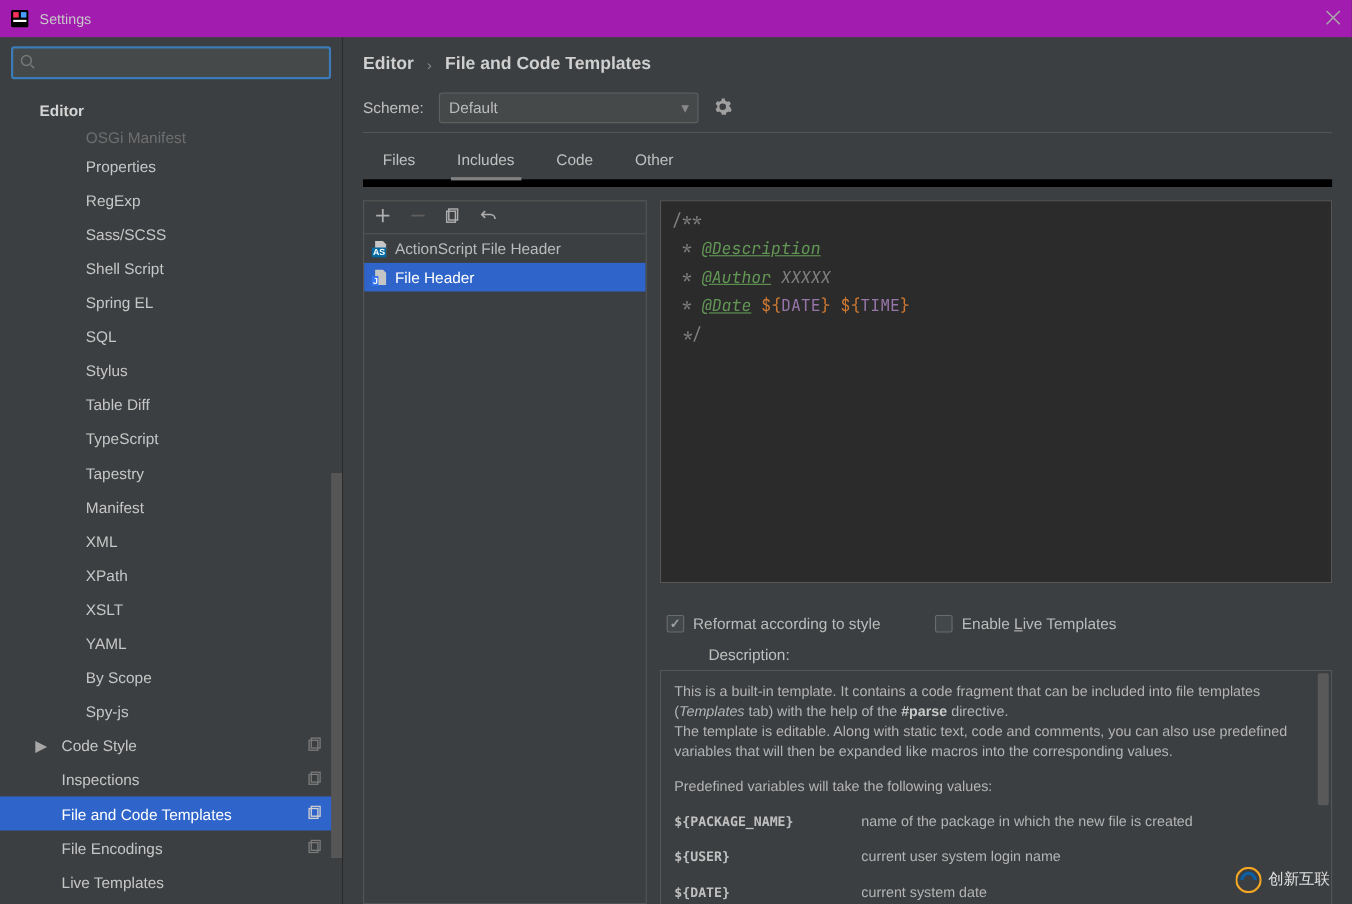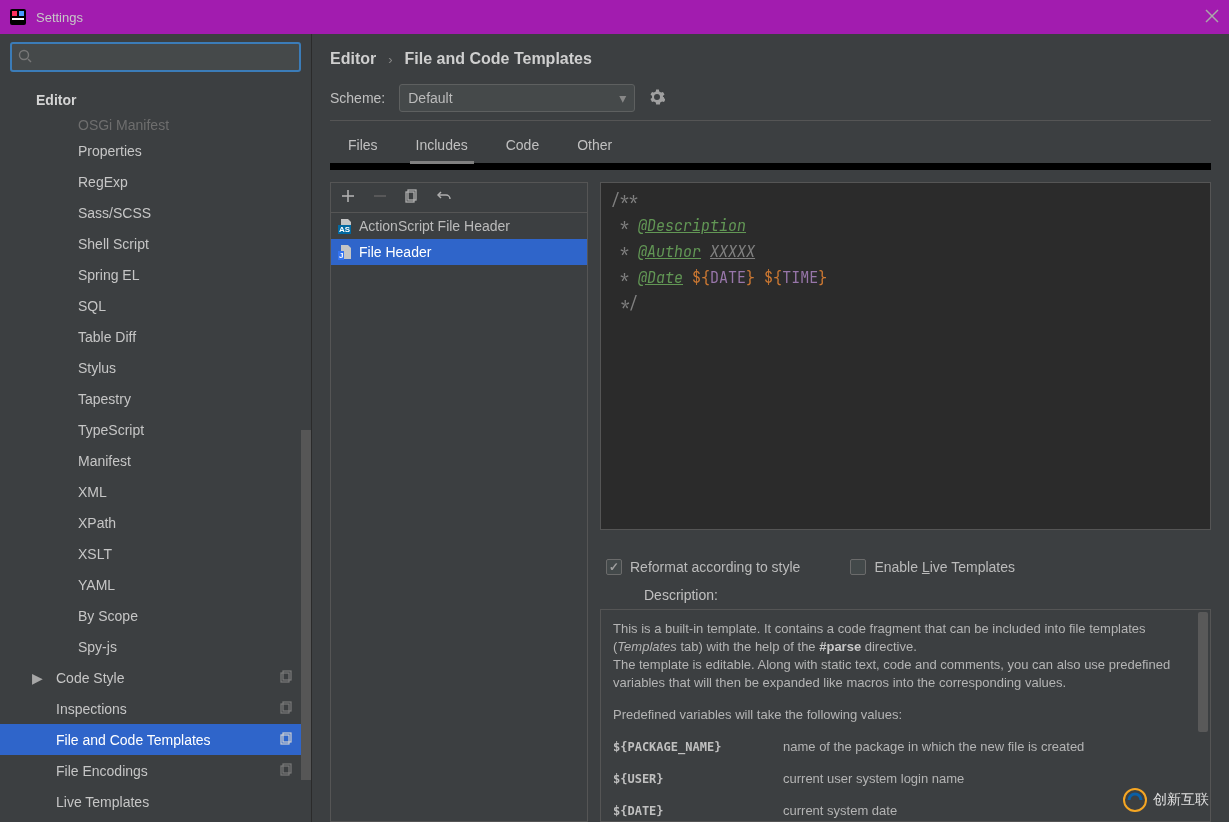--- a/index.html
+++ b/index.html
@@ -204,21 +204,21 @@
   background: #2b2b2b;
   border: 1px solid #555555;
   font-family: "JetBrains Mono", Consolas, monospace;
   font-size: 15px;
   padding: 4px 10px;
   line-height: 26px;
   color: #808080;
   overflow: auto;
 }
 .editor .jd { color: #629755; font-style: italic; text-decoration: underline;}
-.editor .jd2 { font-style: italic; text-decoration: underline;}
+.editor .jd2 { font-style: italic; }
 .editor .dollar { color: #cc7832; }
 .editor .var { color: #9876aa; }
 .checks { display: flex; gap: 50px; padding: 10px 6px; align-items: center; margin-top: 19px;}
 .chk { display: flex; align-items: center; gap: 8px; color: #bbbbbb; cursor:pointer;}
 .chkbox { width: 16px; height: 16px; background: #43494a; border: 1px solid #6b6b6b; border-radius: 2px; display:flex; align-items:center; justify-content:center;}
 .chkbox.checked::after { content:'✓'; color:#a0a0a0; font-size:12px; font-weight:bold; line-height:12px;}
 .desc-label { color:#c0c0c0; padding: 2px 0 6px 0; margin-left: 44px;}
 .desc-box {
   flex: 1;
   border: 1px solid #555555;
@@ -277,24 +277,24 @@
     <div class="tree">
       <div class="tree-item section">Editor</div>
       <div id="tree-items">
           <div class="tree-item" style="color: rgb(110, 110, 110); height: 20px; padding-top: 0px; font-size: 14px;">OSGi Manifest</div>
           <div class="tree-item">Properties</div>
           <div class="tree-item">RegExp</div>
           <div class="tree-item">Sass/SCSS</div>
           <div class="tree-item">Shell Script</div>
           <div class="tree-item">Spring EL</div>
           <div class="tree-item">SQL</div>
+          <div class="tree-item">Stylus</div>
           <div class="tree-item">Table Diff</div>
-          <div class="tree-item">Stylus</div>
+          <div class="tree-item">TypeScript</div>
           <div class="tree-item">Tapestry</div>
-          <div class="tree-item">TypeScript</div>
           <div class="tree-item">Manifest</div>
           <div class="tree-item">XML</div>
           <div class="tree-item">XPath</div>
           <div class="tree-item">XSLT</div>
           <div class="tree-item">YAML</div>
           <div class="tree-item">By Scope</div>
           <div class="tree-item">Spy-js</div>
         </div>
       <div id="tree-after">
           <div class="tree-item level2">

